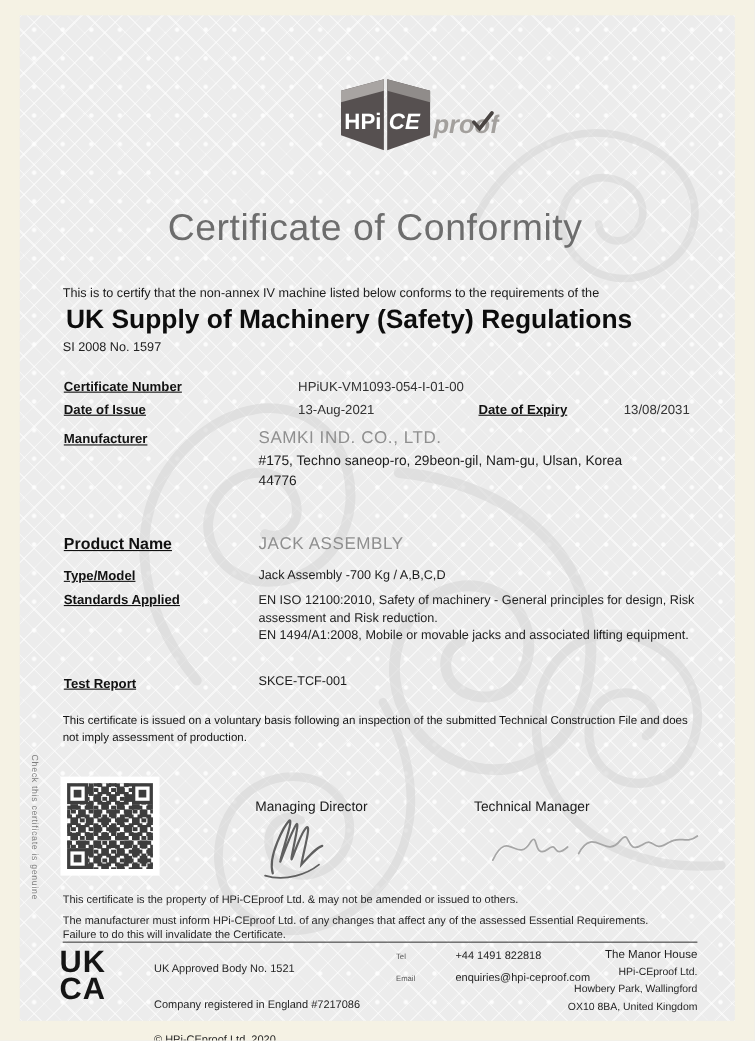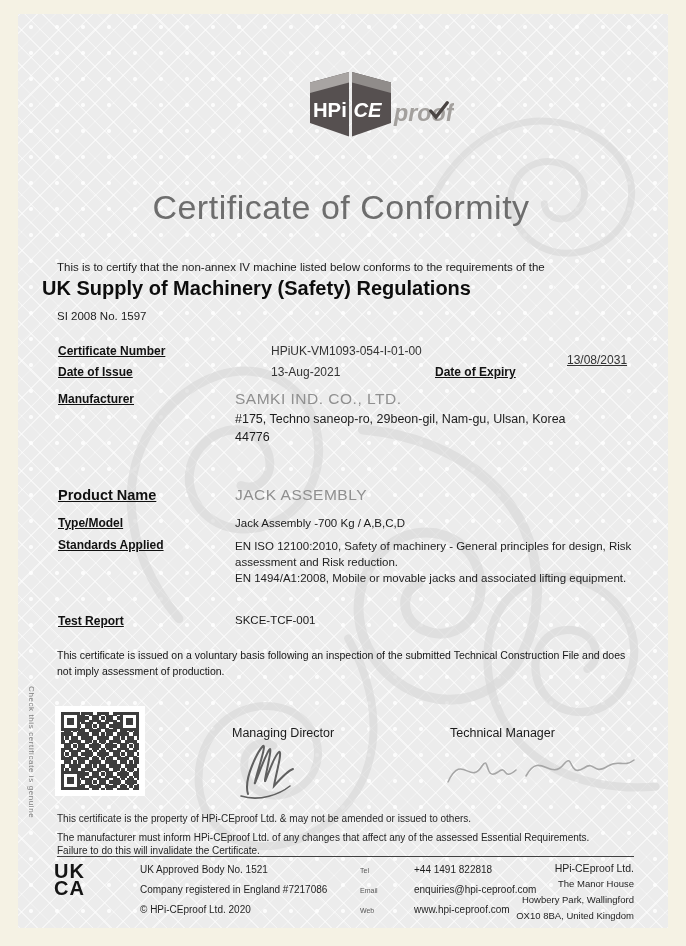--- a/index.html
+++ b/index.html
@@ -29,33 +29,33 @@
   .f5 { left:430px; top:540px; width:250px; height:250px; transform:rotate(-80deg); }
 
   .abs { position:absolute; white-space:nowrap; }
 
   .logo-svg { position:absolute; left:286px; top:52px; width:150px; height:75px; }
 
   .title { position:absolute; left:0; right:4px; top:174px; text-align:center;
            font-size:34px; color:#6d6d6d; font-weight:400; letter-spacing:.5px; }
 
   .intro      { left:39px; top:247px; font-size:11.5px; color:#1b1b1b; }
-  .regulation { left:24px; top:263px; font-size:20px; font-weight:bold; color:#0d0d0d; }
+  .regulation { left:42px; top:263px; font-size:24px; font-weight:bold; color:#0d0d0d; }
   .si         { left:39px; top:296px; font-size:11.5px; color:#222; }
 
   .lbl  { font-weight:bold; font-size:12px; color:#111;text-decoration:underline; }
   .val  { font-size:12px; color:#333;margin-left:36px; }
   .big-gray { font-size:15.5px; color:#8f8f8f; letter-spacing:.5px; }
 
   .r-certno-l { left:40px;  top:330px; }
   .r-certno-v { left:217px; top:330px; }
   .r-issue-l  { left:40px;  top:351px; }
   .r-issue-v  { left:217px; top:351px; }
   .r-exp-l    { left:417px; top:351px; }
-  .r-exp-v    { left:513px; top:339px;text-decoration:underline; }
+  .r-exp-v    { left:513px; top:351px; }
   .r-manu-l   { left:40px;  top:378px; }
   .r-manu-v   { left:217px; top:376px; }
   .r-addr1    { left:217px; top:398px; font-size:12.5px; }
   .r-addr2    { left:217px; top:416px; font-size:12.5px; }
 
   .p-name-l { left:40px;  top:473px; font-size:14.5px; }
   .p-name-v { left:217px; top:472px; }
   .p-type-l { left:40px;  top:502px; }
   .p-type-v { left:217px; top:503px; font-size:11.5px; }
   .p-std-l  { left:40px;  top:524px; }
@@ -75,35 +75,35 @@
       repeating-conic-gradient(#3d3d3d 0% 25%, rgba(0,0,0,0) 0% 50%),
       repeating-conic-gradient(rgba(0,0,0,0) 0% 25%, #3d3d3d 0% 50%);
     background-size:8px 8px, 14px 14px; background-position:0 0, 3px 3px; }
   .qr-finder { position:absolute; width:19px; height:19px; background:#fff;
                border:3px solid #3d3d3d; }
   .qr-finder::after { content:""; position:absolute; inset:3px; background:#3d3d3d; }
   .qf-tl { left:6px; top:6px; } .qf-tr { right:6px; top:6px; } .qf-bl { left:6px; bottom:6px; }
 
   .sig-title { font-size:12.5px; color:#1b1b1b; }
   .md-title { left:214px; top:712px; }
-  .tm-title { left:432px; top:712px; }
+  .tm-title { left:413px; top:712px; }
   .sig-md { position:absolute; left:210px; top:722px; width:100px; height:66px; }
   .sig-tm { position:absolute; left:424px; top:728px; width:200px; height:48px; }
 
   .fine { position:absolute; left:39px; top:798px; width:585px;
           font-size:10px; color:#262626; line-height:1.35; }
   .fine .fp1 { margin-bottom:5px; }
 
   .rule { position:absolute; left:39px; top:842px; width:577px;
           border-top:1.5px solid #414141; }
 
-  .ukca { position:absolute; left:36px; top:849px; font-size:20px; font-weight:bold;
+  .ukca { position:absolute; left:36px; top:849px; font-size:28px; font-weight:bold;
           color:#141414; line-height:.84; letter-spacing:1px; }
   .fcol2 { position:absolute; left:122px; top:850px; font-size:10px; color:#1f1f1f; }
-  .fcol2 div { height:20px; }
+  .fcol2 div { height:20px;margin-top:12px; }
   .fcol3 { position:absolute; left:342px; top:850px; }
   .fcol3 .frow { display:flex; align-items:baseline; height:20px; }
   .fcol3 .flab { width:30px; font-size:7px; color:#555; }
   .fcol3 .fval { font-size:10px; color:#1f1f1f;margin-left:24px; }
   .fcol4 { position:absolute; left:420px; top:846px; width:196px; text-align:right;
            color:#1f1f1f; }
   .fcol4 div { font-size:9.5px; line-height:16px; }
   .fcol4 div:first-child { font-size:10.5px; }
 </style>
 </head>
@@ -220,29 +220,25 @@
 
   <div class="fcol3">
     <div class="frow">
       <span class="flab">Tel</span>
       <span class="fval">+44 1491 822818</span>
     </div>
     <div class="frow">
       <span class="flab">Email</span>
       <span class="fval">enquiries@hpi-ceproof.com</span>
     </div>
-    <div class="frow">
-      <span class="flab">Web</span>
-      <span class="fval">www.hpi-ceproof.com</span>
-    </div>
   </div>
 
   <div class="fcol4">
+    <div>The Manor House</div>
     <div>HPi-CEproof Ltd.</div>
-    <div>The Manor House</div>
     <div>Howbery Park, Wallingford</div>
     <div>OX10 8BA, United Kingdom</div>
   </div>
 
 </div>
 
 
 
 
 </body></html>

